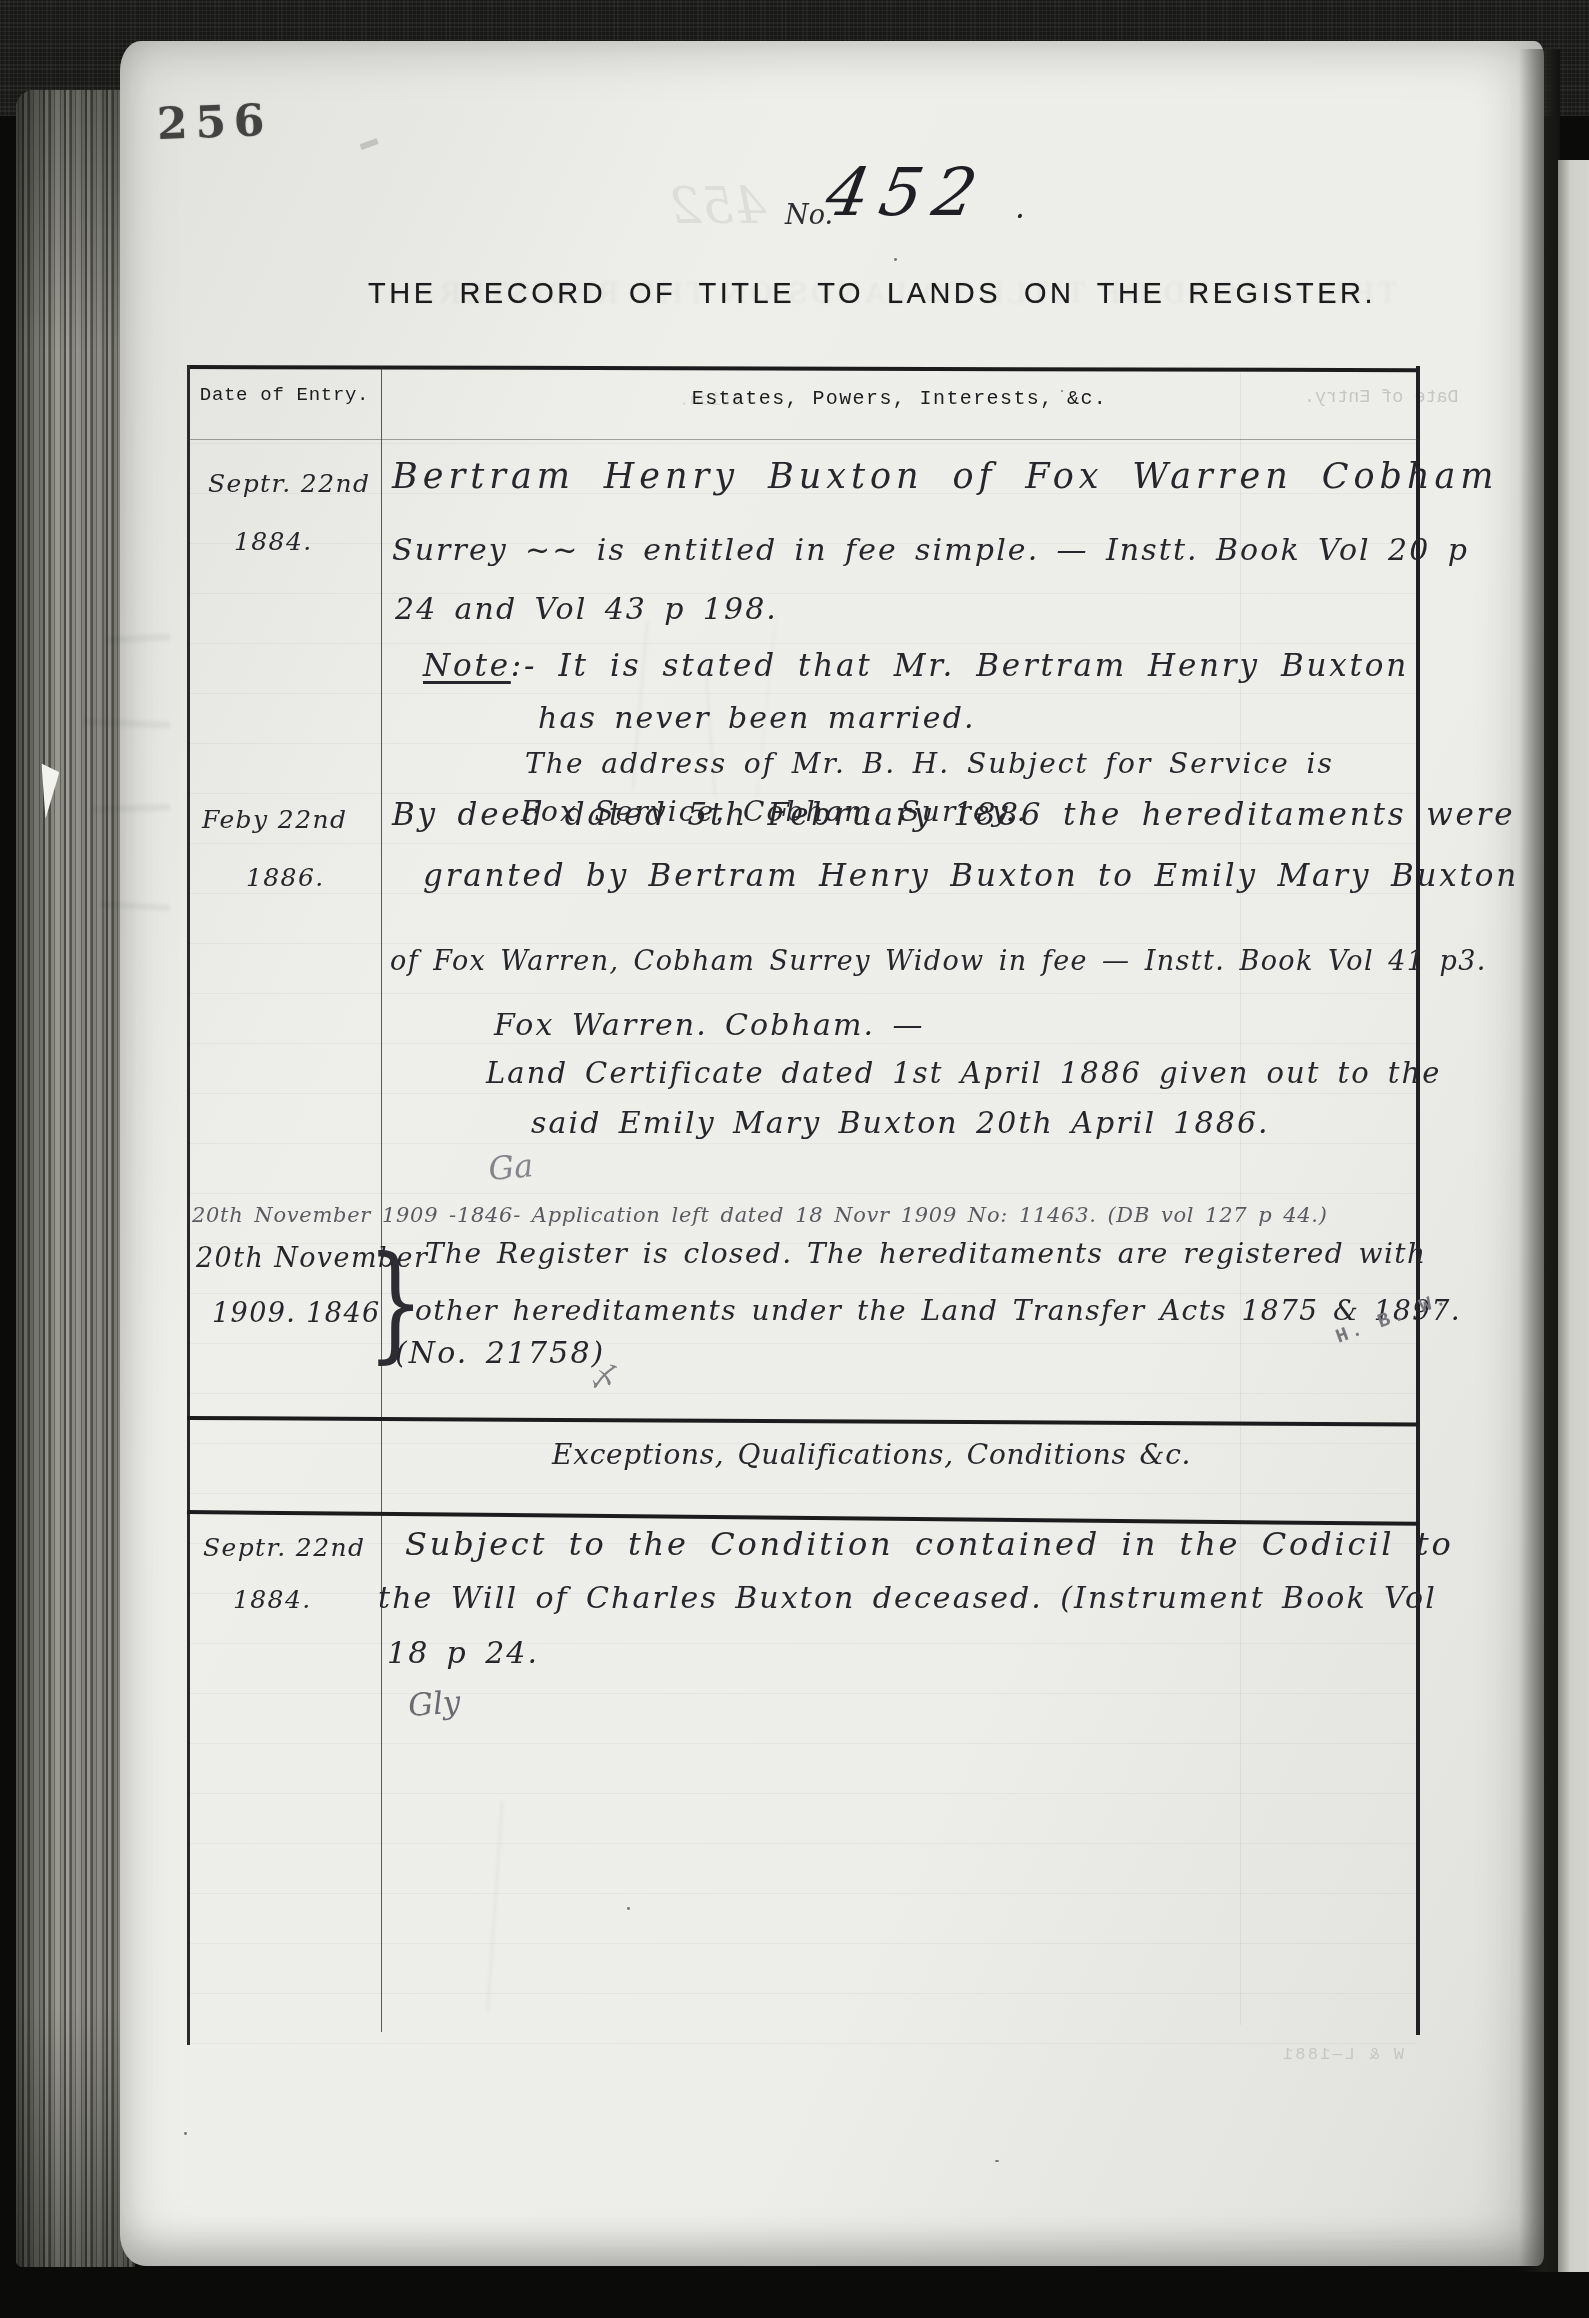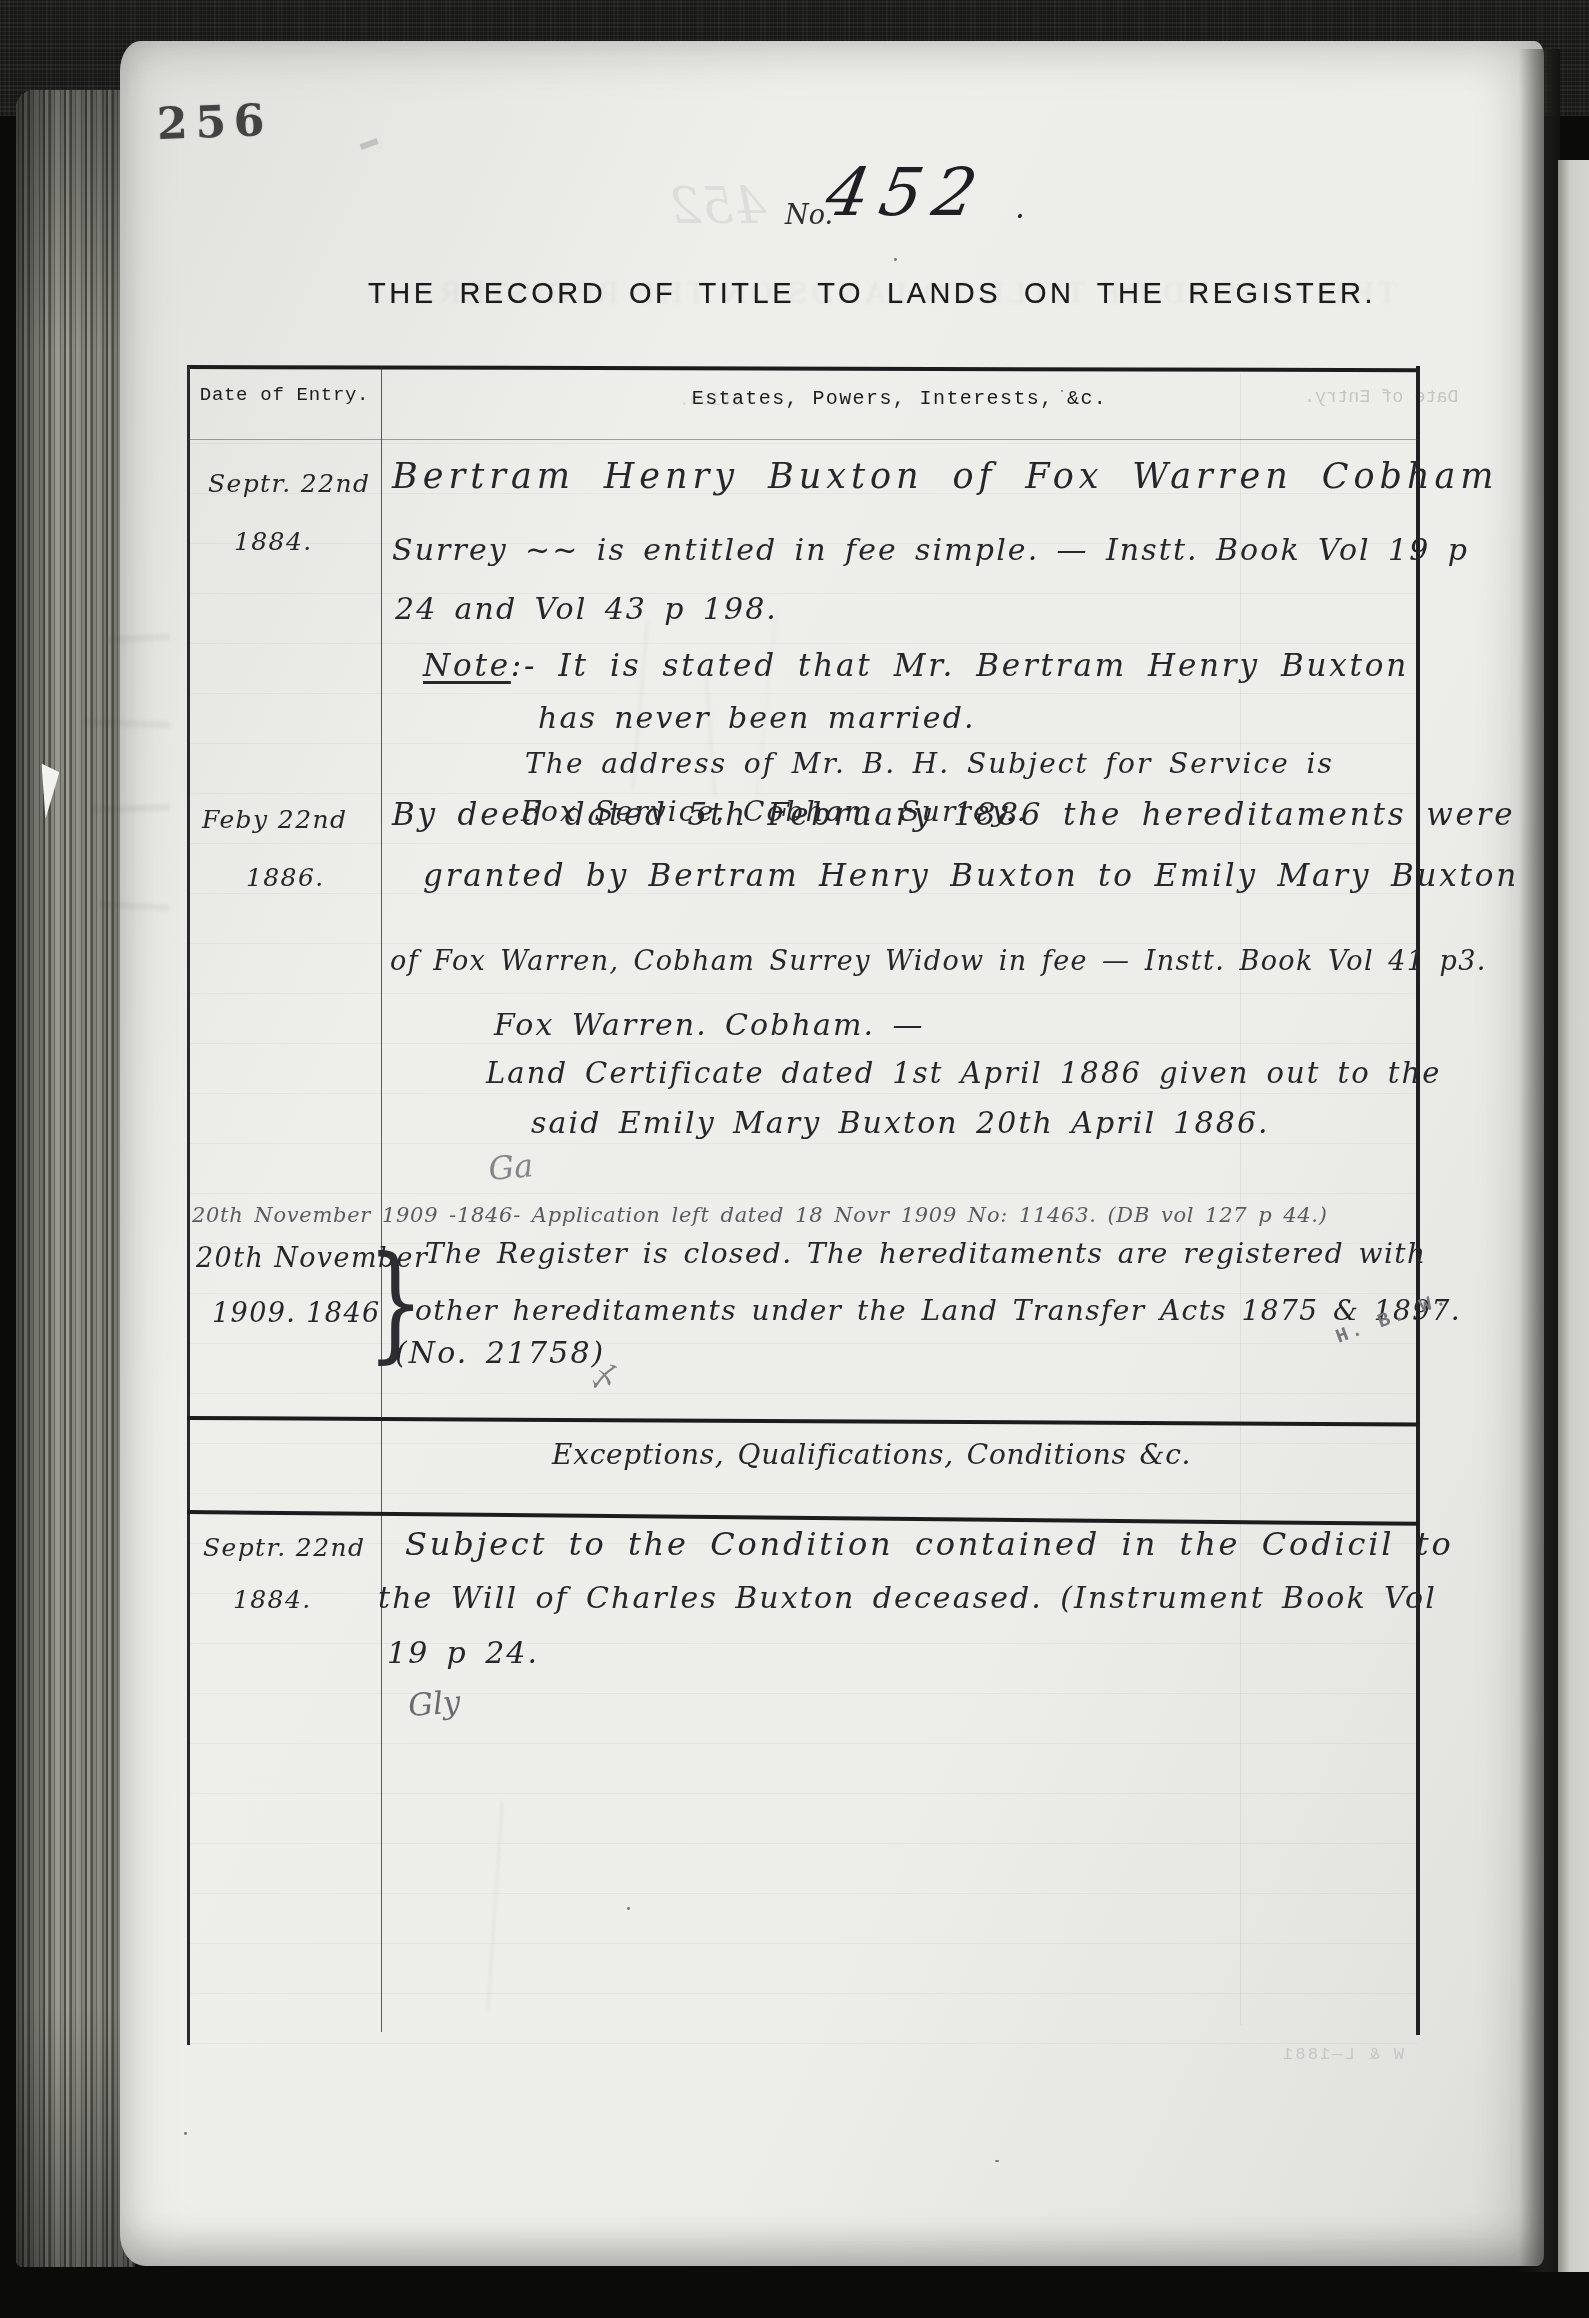--- a/index.html
+++ b/index.html
@@ -108,21 +108,21 @@
   <div class="tline" style="left:381px;top:366px;width:1.4px;height:1666px;background:rgba(40,40,46,.75);"></div>
   <div class="tline" style="left:1416px;top:366px;width:3.5px;height:1669px;background:#202024;"></div>
   <div class="tline" style="left:188px;top:439px;width:1230px;height:1.4px;background:rgba(60,60,66,.45);"></div>
 
   <div class="type" style="left:189px;top:384px;width:191px;text-align:center;font-size:19px;letter-spacing:0.7px;">Date of Entry.</div>
   <div class="type" style="left:383px;top:387px;width:1033px;text-align:center;font-size:20px;letter-spacing:1.4px;">Estates, Powers, Interests, &amp;c.</div>
 
   <span class="hw sm" style="left:208px;top:469px;">Septr. 22nd</span>
   <span class="hw sm" style="left:234px;top:527px;">1884.</span>
   <span class="hw lg" style="left:392px;top:456px;">Bertram Henry Buxton of Fox Warren Cobham</span>
-  <span class="hw md" style="left:392px;top:532px;">Surrey ~~ is entitled in fee simple. — Instt. Book Vol 19 p</span>
+  <span class="hw md" style="left:392px;top:532px;">Surrey ~~ is entitled in fee simple. — Instt. Book Vol 20 p</span>
   <span class="hw md" style="left:395px;top:591px;">24 and Vol 43 p 198.</span>
   <span class="hw md" style="left:423px;top:647px;font-size:31px;letter-spacing:2.8px;word-spacing:8.5px;">
     <span class="note-u">Note</span><span>:- It is stated that Mr. Bertram Henry Buxton</span>
   </span>
   <span class="hw md" style="left:538px;top:700px;">has never been married.</span>
   <span class="hw md" style="left:525px;top:747px;font-size:28px;">The address of Mr. B. H. Subject for Service is</span>
   <span class="hw md" style="left:521px;top:795px;font-size:28px;">Fox Service. Cobham. Surrey..</span>
 
   <span class="hw sm" style="left:202px;top:805px;">Feby 22nd</span>
   <span class="hw sm" style="left:246px;top:863px;">1886.</span>
@@ -145,17 +145,17 @@
   <span class="monogram" style="left:591px;top:1359px;">〆</span>
 
   <div class="tline" style="left:187px;top:1416px;width:1232px;height:3.5px;transform:rotate(.3deg);"></div>
   <span class="hw" style="left:552px;top:1438px;font-size:28px;letter-spacing:0.7px;word-spacing:3.5px;">Exceptions, Qualifications, Conditions &amp;c.</span>
   <div class="tline" style="left:187px;top:1510px;width:1232px;height:3.5px;transform:rotate(.55deg);"></div>
 
   <span class="hw sm" style="left:203px;top:1533px;">Septr. 22nd</span>
   <span class="hw sm" style="left:233px;top:1585px;">1884.</span>
   <span class="hw md" style="left:405px;top:1525px;font-size:32px;letter-spacing:2.8px;word-spacing:8.5px;">Subject to the Condition contained in the Codicil to</span>
   <span class="hw md" style="left:378px;top:1580px;font-size:30px;letter-spacing:2.1px;word-spacing:5.6px;">the Will of Charles Buxton deceased. (Instrument Book Vol</span>
-  <span class="hw md" style="left:387px;top:1635px;">19 p 24.</span>
+  <span class="hw md" style="left:387px;top:1635px;">18 p 24.</span>
   <span class="hw" style="left:407px;top:1687px;font-size:31px;color:#6a6a72;transform:rotate(-4deg);">Gly</span>
 
 </div>
 
 
 </body></html>

